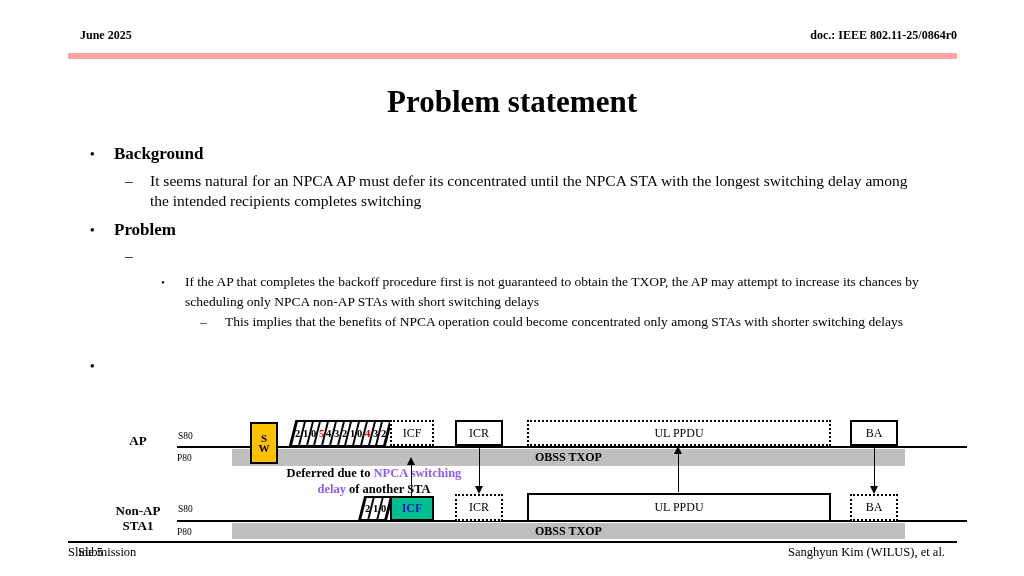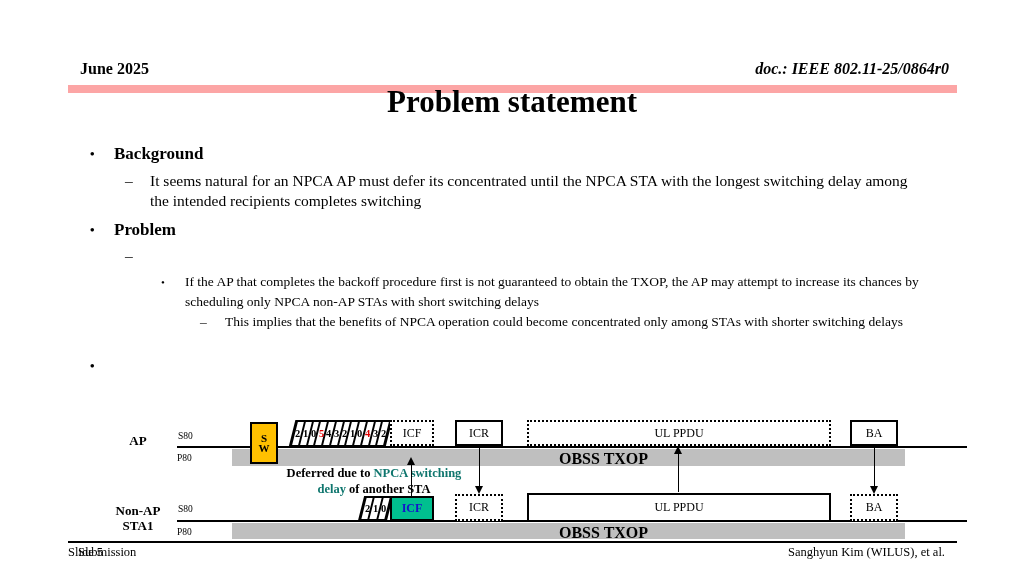--- a/index.html
+++ b/index.html
@@ -5,24 +5,24 @@
   html,body { margin:0; padding:0; }
   body { background:#888; }
   .slide {
     position:relative; width:1024px; height:576px; background:#fff;
     font-family:"Liberation Serif", serif; color:#000; overflow:hidden;
     margin:0 auto;
   }
   
   .header {
     position:absolute; left:68px; top:28px; width:889px; height:25px;
-    border-bottom:8px solid #fca5a5; font-size:16px; font-weight:bold;margin-top:32px;
+    border-bottom:6px solid #fca5a5; font-size:12px; font-weight:bold;
   }
   .header .left  { position:absolute; left:12px; top:0; }
-  .header .right { position:absolute; right:8px; top:0;font-style:italic; }
+  .header .right { position:absolute; right:0; top:0; }
   .footer-line { position:absolute; left:68px; top:541px; width:889px; border-top:2px solid #000; }
   .footer { position:absolute; left:68px; top:545px; width:889px; font-size:12.5px; }
   .footer .left   { position:absolute; left:10px; }
   .footer .center { position:absolute; left:0; right:12px; text-align:left; }
   .footer .right  { position:absolute; right:12px; }
   
   .title {
     position:absolute; left:0; top:84px; width:100%; text-align:center;
     font-size:31px; font-weight:bold;
   }
@@ -32,21 +32,21 @@
   .lvl1 .marker { left:-24px; font-size:13px; }
   .lvl2 { font-size:15.5px; }
   .lvl2 .marker { left:-25px; }
   .lvl3 { font-size:13.5px; }
   .lvl3 .marker { left:-24px; font-size:11px; }
   .lvl4 { font-size:13.5px; }
   .lvl4 .marker { left:-25px; }
   
   .hline { position:absolute; height:2px; background:#000; }
   .bar   { position:absolute; background:#BFBFBF; }
-  .obss-label { position:absolute; font-size:16px; font-weight:bold;margin-left:24px; }
+  .obss-label { position:absolute; font-size:12px; font-weight:bold; }
   .chan-label { position:absolute; font-size:9.5px; }
   .row-label  { position:absolute; font-size:13px; font-weight:bold; text-align:center; line-height:15px; }
   .dbox {
     position:absolute; box-sizing:border-box; background:#fff;
     border:2.5px solid #000; display:flex; align-items:center; justify-content:center;
     font-size:12px;
   }
   .dbox.dotted { border:2.2px dotted #000; }
   .dbox.orange { background:#FFC000; font-weight:bold; font-size:11px; }
   .dbox.teal   { background:#00BF8F; font-weight:bold; font-size:12px; color:#1414CC; }
@@ -57,21 +57,21 @@
   }
   .backoff .cell {
     flex:1; background:#fff; display:flex; align-items:center; justify-content:center;
     font-weight:bold; font-size:10.5px; min-width:0; overflow:visible;
   }
   .backoff .cell i { font-style:normal; transform:skewX(14deg); }
   .backoff .cell.red i { color:#E00000; }
   .deferred {
     position:absolute; text-align:center; font-size:12.5px; font-weight:bold; line-height:16px;
   }
-  .deferred .red { color:#0f766e; }
+  .deferred .red { color:#8b5cf6; }
   .arrow { position:absolute; width:9px; }
   .arrow .shaft { position:absolute; left:3.8px; top:2px; bottom:2px; width:1.3px; background:#000; }
   .arrow .head { position:absolute; width:0; height:0; left:0;
                  border-left:4.5px solid transparent; border-right:4.5px solid transparent; }
   .arrow.up .head   { top:0; border-bottom:8px solid #000; }
   .arrow.down .head { bottom:0; border-top:8px solid #000; }
 </style>
 </head>
 <body>
 

